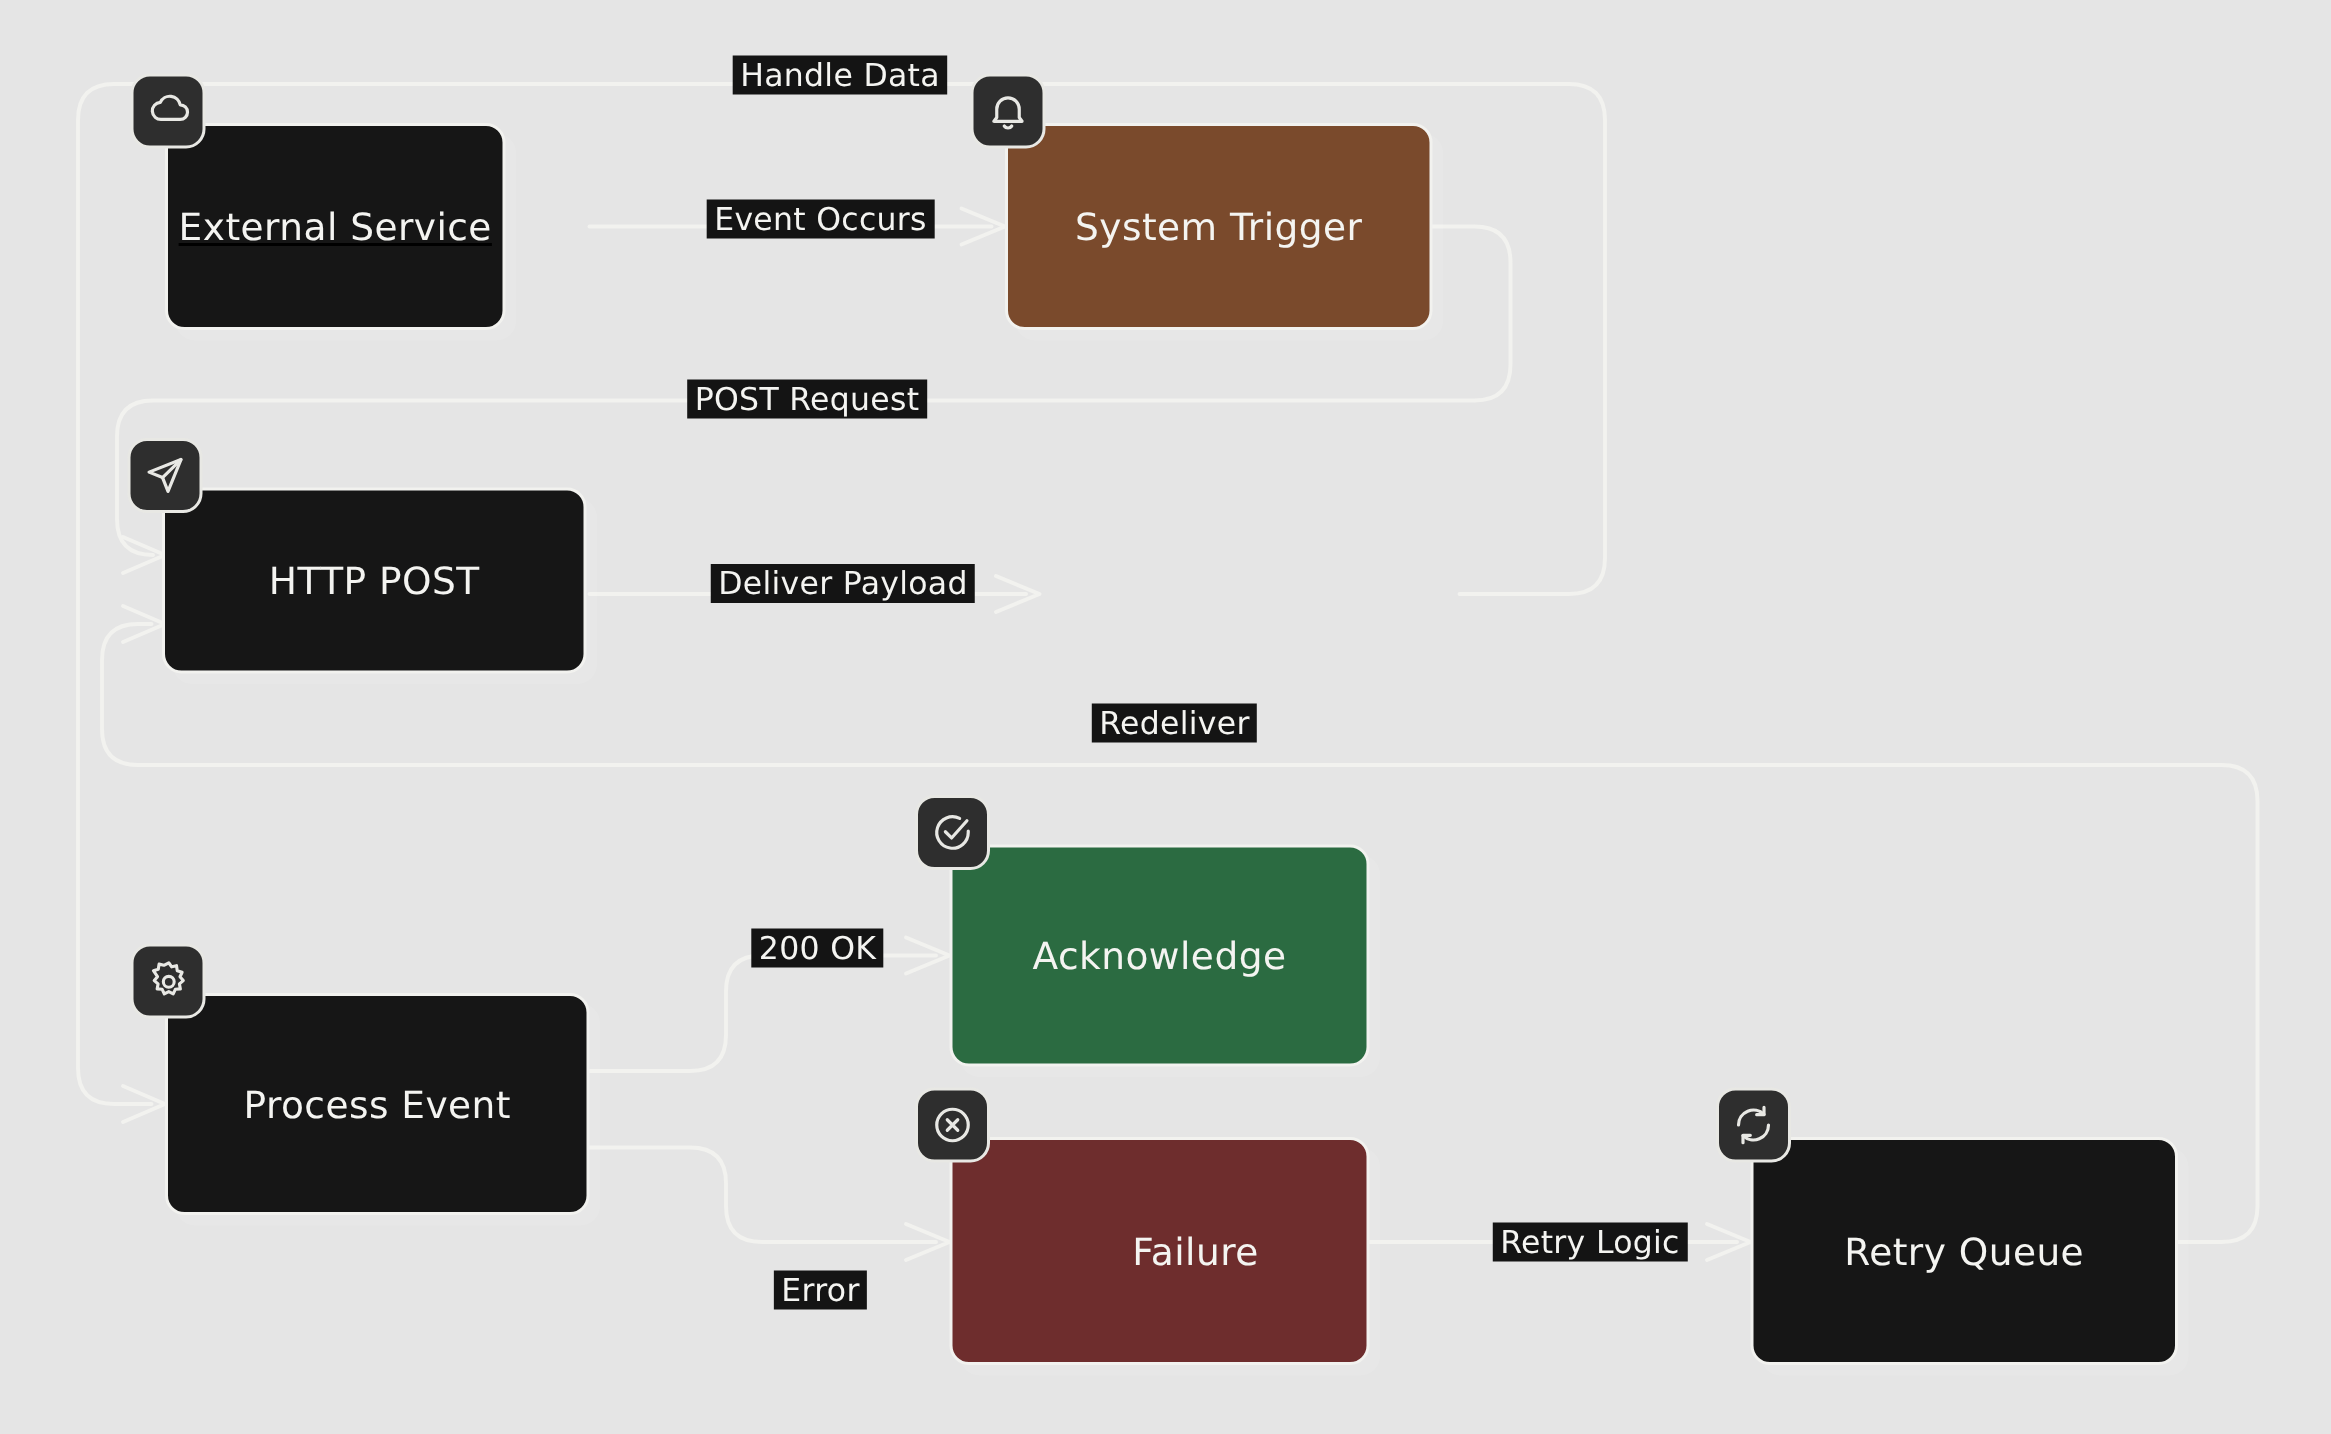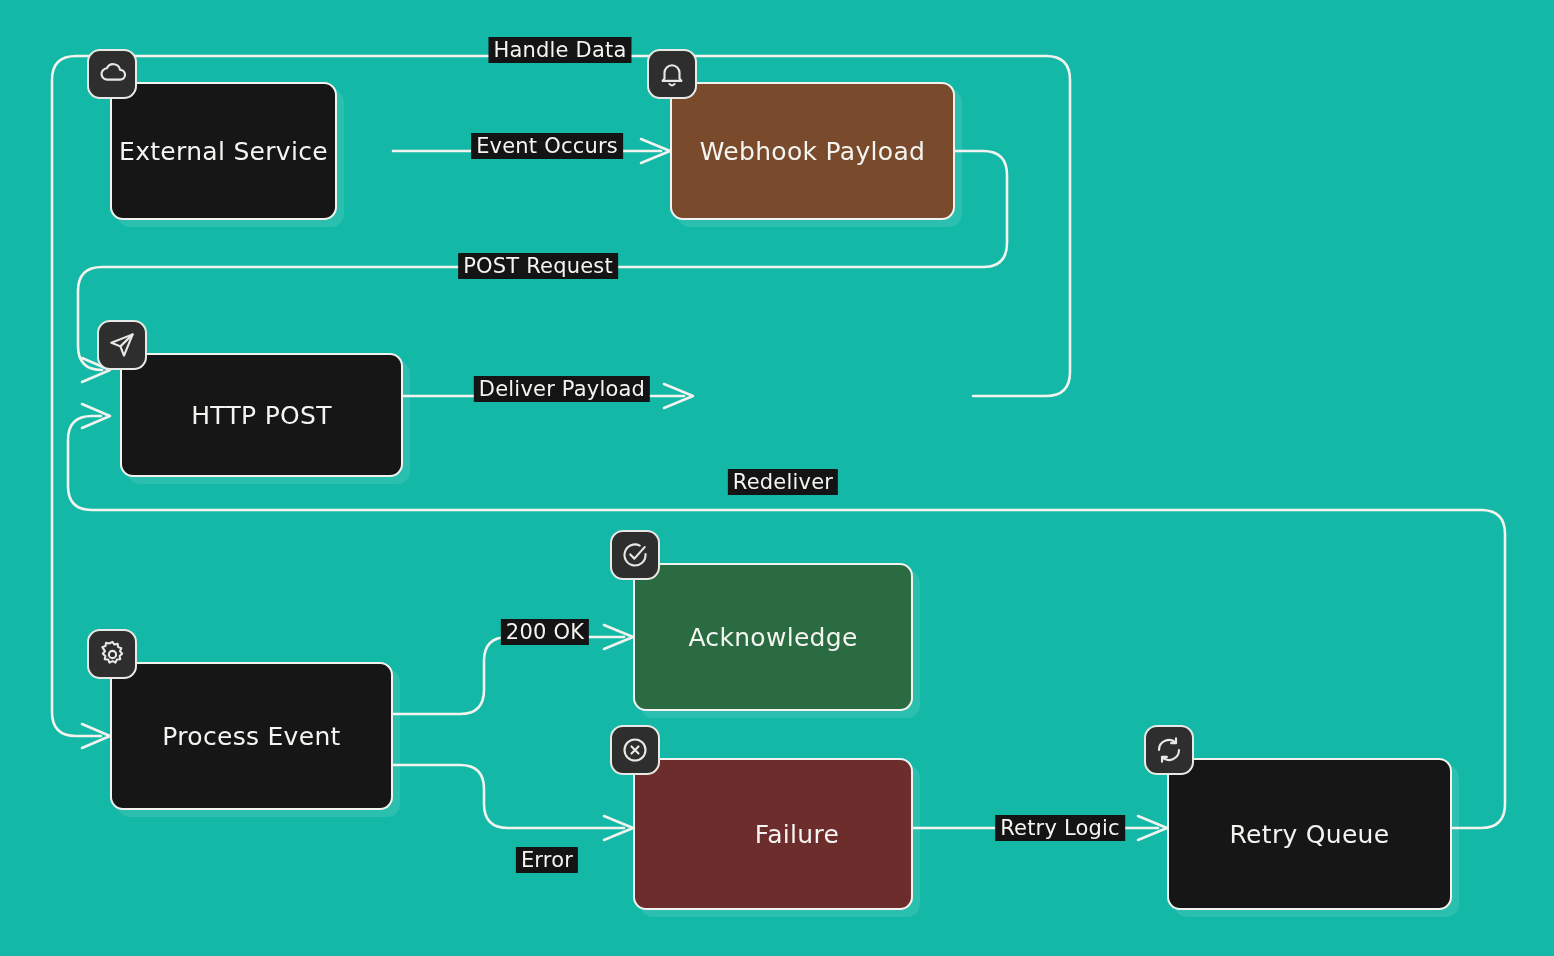--- a/index.html
+++ b/index.html
@@ -10,21 +10,21 @@
   body {
     width: 1554px;
     height: 956px;
     overflow: hidden;
     font-family: "DejaVu Sans", sans-serif;
   }
   #canvas {
     position: relative;
     width: 1554px;
     height: 956px;
-    background: #14b8a6;
+    background: #e5e5e5;
   }
   svg.layer {
     position: absolute;
     top: 0; left: 0;
     width: 1554px;
     height: 956px;
   }
   .edge-path {
     fill: none;
     stroke: #f2f2ef;
@@ -138,40 +138,40 @@
 
   <div class="edge-label" style="left:560px; top:50px;">Handle Data</div>
   <div class="edge-label" style="left:547px; top:146px;">Event Occurs</div>
   <div class="edge-label" style="left:538px; top:266px;">POST Request</div>
   <div class="edge-label" style="left:562px; top:389px;">Deliver Payload</div>
   <div class="edge-label" style="left:783px; top:482px;">Redeliver</div>
   <div class="edge-label" style="left:545px; top:632px;">200 OK</div>
   <div class="edge-label" style="left:547px; top:860px;">Error</div>
   <div class="edge-label" style="left:1060px; top:828px;">Retry Logic</div>
 
-  <div class="node n-default" style="left:110px; top:82px; width:227px; height:138px;">
+  <div class="node n-default" style="left:110px; top:82px; width:227px; height:138px;text-decoration:underline;">
     <span class="node-icon">
       <svg width="30" height="30" viewBox="0 0 24 24" fill="none" stroke="#e8e8e4" stroke-width="1.7" stroke-linecap="round" stroke-linejoin="round">
         <path d="M18.5 16.5a3.9 3.9 0 0 0 0-7.8 5.6 5.6 0 0 0-10.6-1.3 4.5 4.5 0 0 0 .6 9.1z"></path>
       </svg>
     </span>
     <span class="node-label">External Service</span>
   </div>
 
   <div class="node n-brown" style="left:670px; top:82px; width:285px; height:138px;">
     <span class="node-icon">
       <svg width="30" height="30" viewBox="0 0 24 24" fill="none" stroke="#e8e8e4" stroke-width="1.7" stroke-linecap="round" stroke-linejoin="round">
         <path d="M18 15.5V11a6 6 0 1 0-12 0v4.5L4.5 17.5h15z"></path>
         <path d="M10 20a2.4 2.4 0 0 0 4 0"></path>
       </svg>
     </span>
-    <span class="node-label">Webhook Payload</span>
-  </div>
-
-  <div class="node n-default" style="left:120px; top:325px; width:283px; height:124px;margin-top:28px;">
+    <span class="node-label">System Trigger</span>
+  </div>
+
+  <div class="node n-default" style="left:108px; top:325px; width:283px; height:124px;">
     <span class="node-icon">
       <svg width="30" height="30" viewBox="0 0 24 24" fill="none" stroke="#e8e8e4" stroke-width="1.7" stroke-linecap="round" stroke-linejoin="round">
         <path d="M20.5 3.5 3.5 10.2l7.2 2.9 2.9 7.4z"></path>
         <path d="M20.5 3.5 10.7 13.1"></path>
       </svg>
     </span>
     <span class="node-label">HTTP POST</span>
   </div>
 
 

